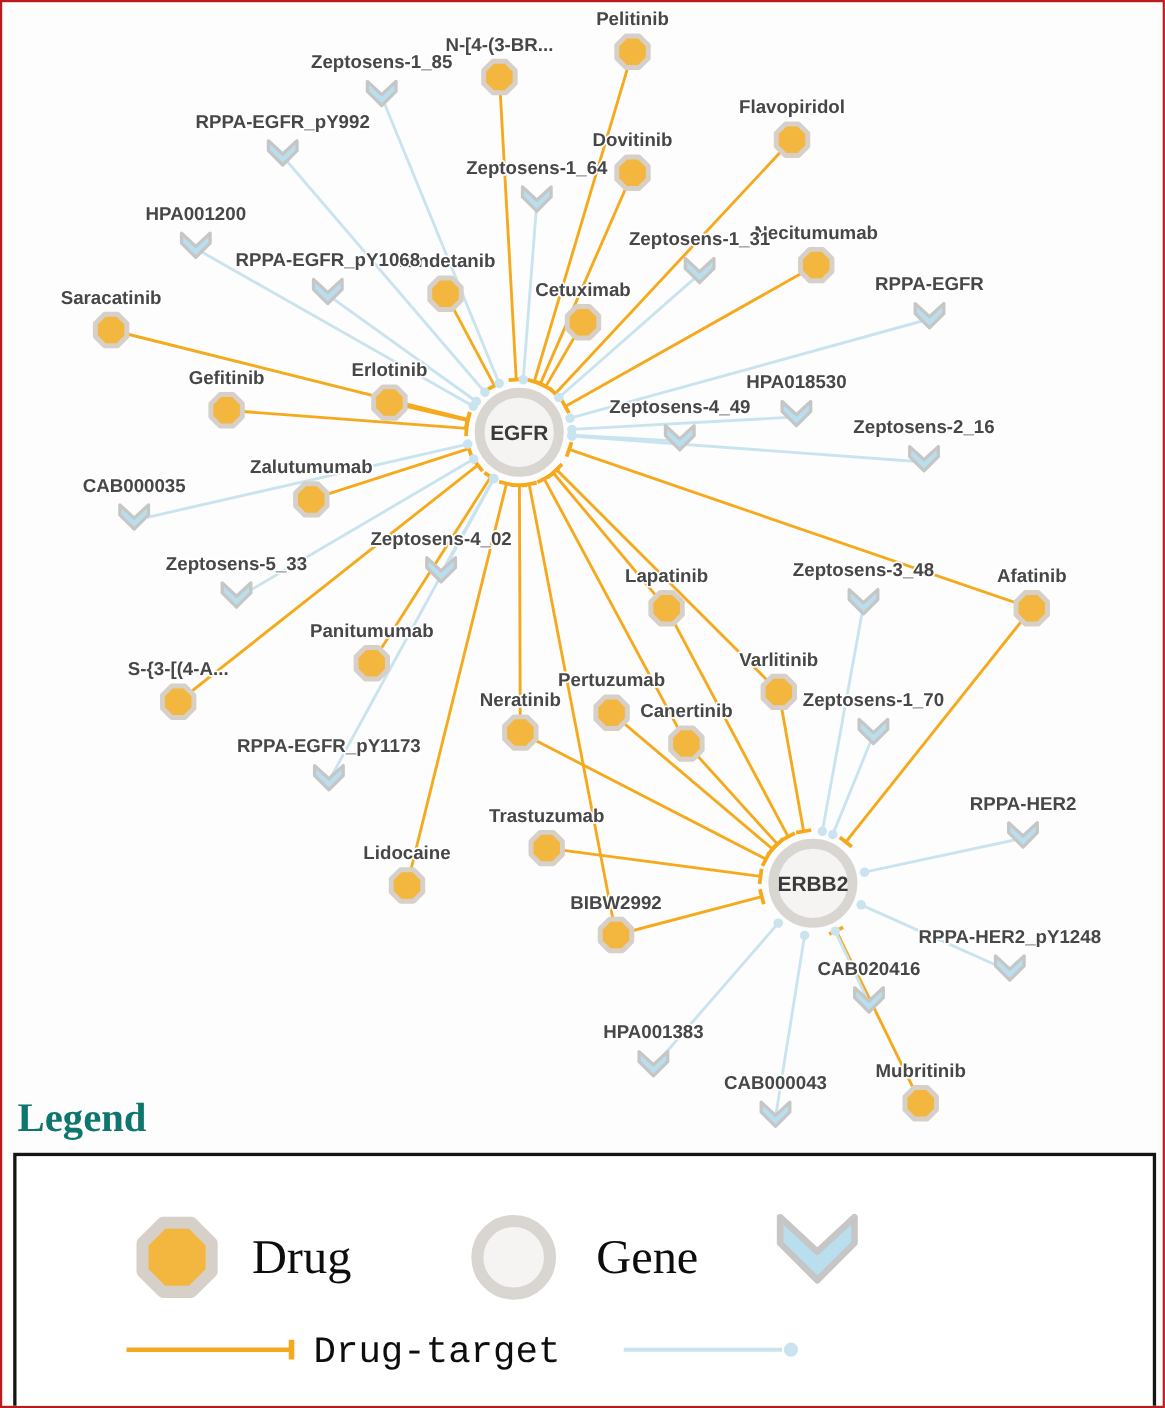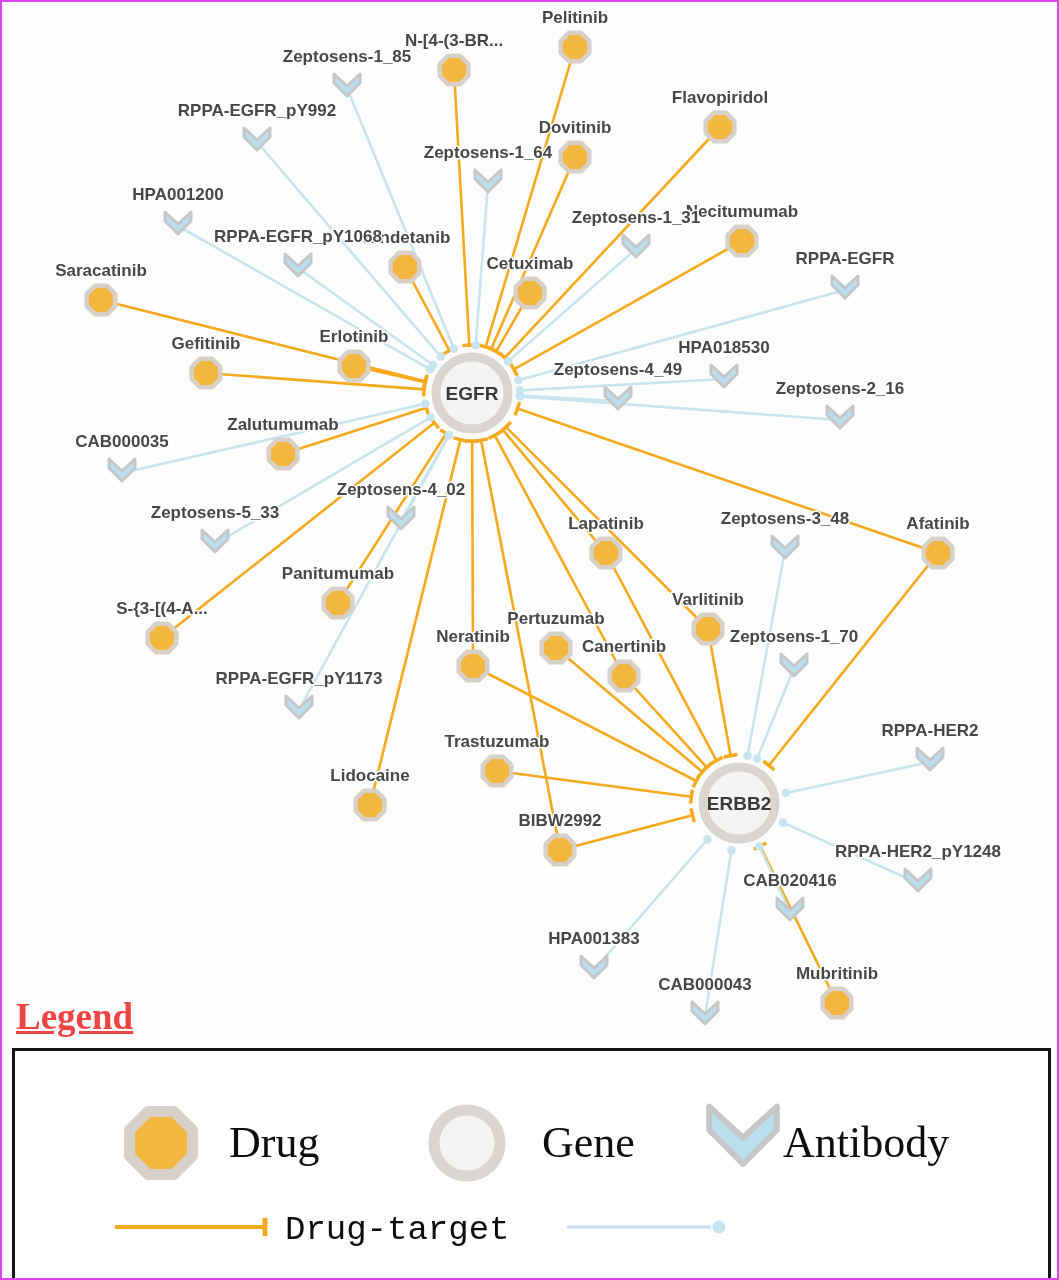--- a/index.html
+++ b/index.html
@@ -1,33 +1,33 @@
 <!DOCTYPE html>
 <html><head>
 <meta charset="utf-8">
 <style>
   html,body{margin:0;padding:0;background:#ffffff;}
   .page{
     position:relative;width:1059px;height:1280px;box-sizing:border-box;
-    background:#fdfdfd;border:2px solid #d946ef;overflow:hidden;
+    background:#fdfdfd;border:2px solid #b91c1c;overflow:hidden;
     font-family:"Liberation Sans",sans-serif;
   }
   #network-svg{position:absolute;left:0;top:0;}
   .node-label{
     font-family:"Liberation Sans",sans-serif;font-weight:bold;font-size:17px;
     fill:#474747;text-anchor:middle;
     stroke:#ffffff;stroke-width:3px;paint-order:stroke;stroke-linejoin:round;
   }
   .gene-label{
     font-family:"Liberation Sans",sans-serif;font-weight:bold;font-size:19px;
     fill:#3a3a3a;text-anchor:middle;
   }
   .legend-title{
     position:absolute;left:14px;top:993px;
-    font-family:"Liberation Serif",serif;font-weight:bold;font-size:37px;color:#ef4444;text-decoration:underline;
+    font-family:"Liberation Serif",serif;font-weight:bold;font-size:37px;color:#0f766e;
   }
   .legend-box{
     position:absolute;left:10px;top:1046px;width:1039px;height:234px;
     box-sizing:border-box;border:3px solid #141414;background:#ffffff;
   }
   .legend-box .abs{position:absolute;}
   .legend-node-label{
     font-family:"Liberation Serif",serif;font-size:44px;color:#0d0d0d;line-height:1;
   }
   .legend-edge-label{
@@ -250,21 +250,20 @@
     <span class="abs legend-node-label" style="left:214px;top:70px;">Drug</span>
 
     <svg class="abs" style="left:406px;top:46px;" width="92" height="92">
       <circle cx="46" cy="46" r="33" fill="#F5F4F3" stroke="#D9D6D2" stroke-width="11"></circle>
     </svg>
     <span class="abs legend-node-label" style="left:508px;top:70px;margin-left:19px;">Gene</span>
 
     <svg class="abs" style="left:682px;top:52px;" width="92" height="80">
       <polygon points="12.2,3.6 46,34.8 79.8,3.6 79.8,27 46,60.8 12.2,27" fill="#B9DFEE" stroke="#C6C6C6" stroke-width="6" stroke-linejoin="round"></polygon>
     </svg>
-    <span class="abs legend-node-label" style="left:768px;top:70px;">Antibody</span>
 
     <svg class="abs" style="left:98px;top:164px;" width="170" height="24">
       <line x1="2" y1="12" x2="152" y2="12" stroke="#F5A91C" stroke-width="4"></line>
       <line x1="152" y1="3" x2="152" y2="21" stroke="#F5A91C" stroke-width="5"></line>
     </svg>
     <span class="abs legend-edge-label" style="left:270px;top:162px;">Drug-target</span>
 
     <svg class="abs" style="left:550px;top:164px;" width="170" height="24">
       <line x1="2" y1="12" x2="146" y2="12" stroke="#C9E4EF" stroke-width="3.5"></line>
       <circle cx="154" cy="12" r="6.5" fill="#C9E4EF"></circle>

